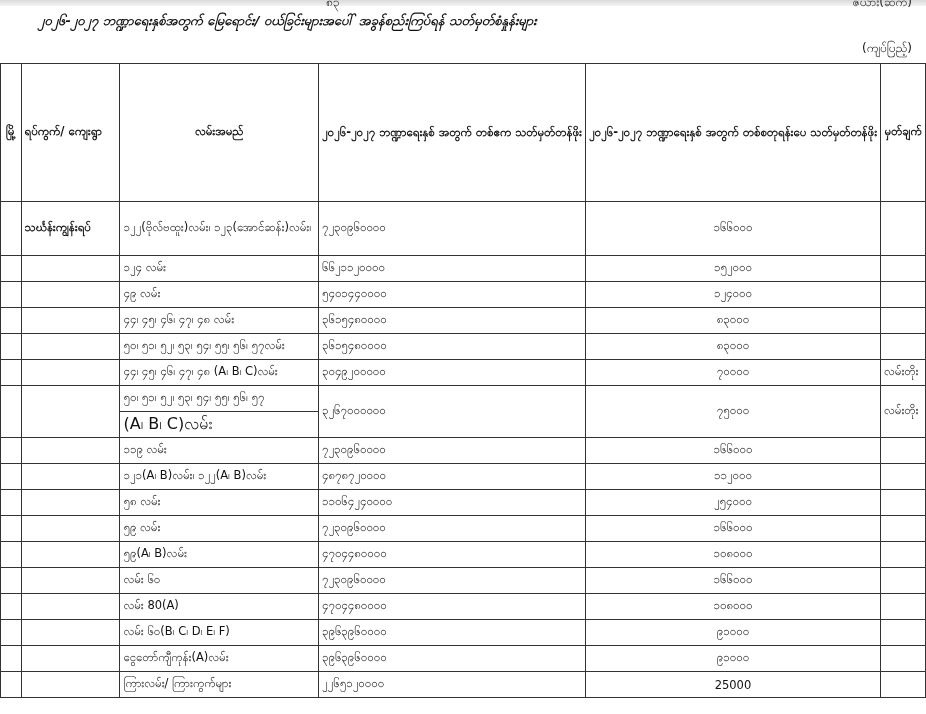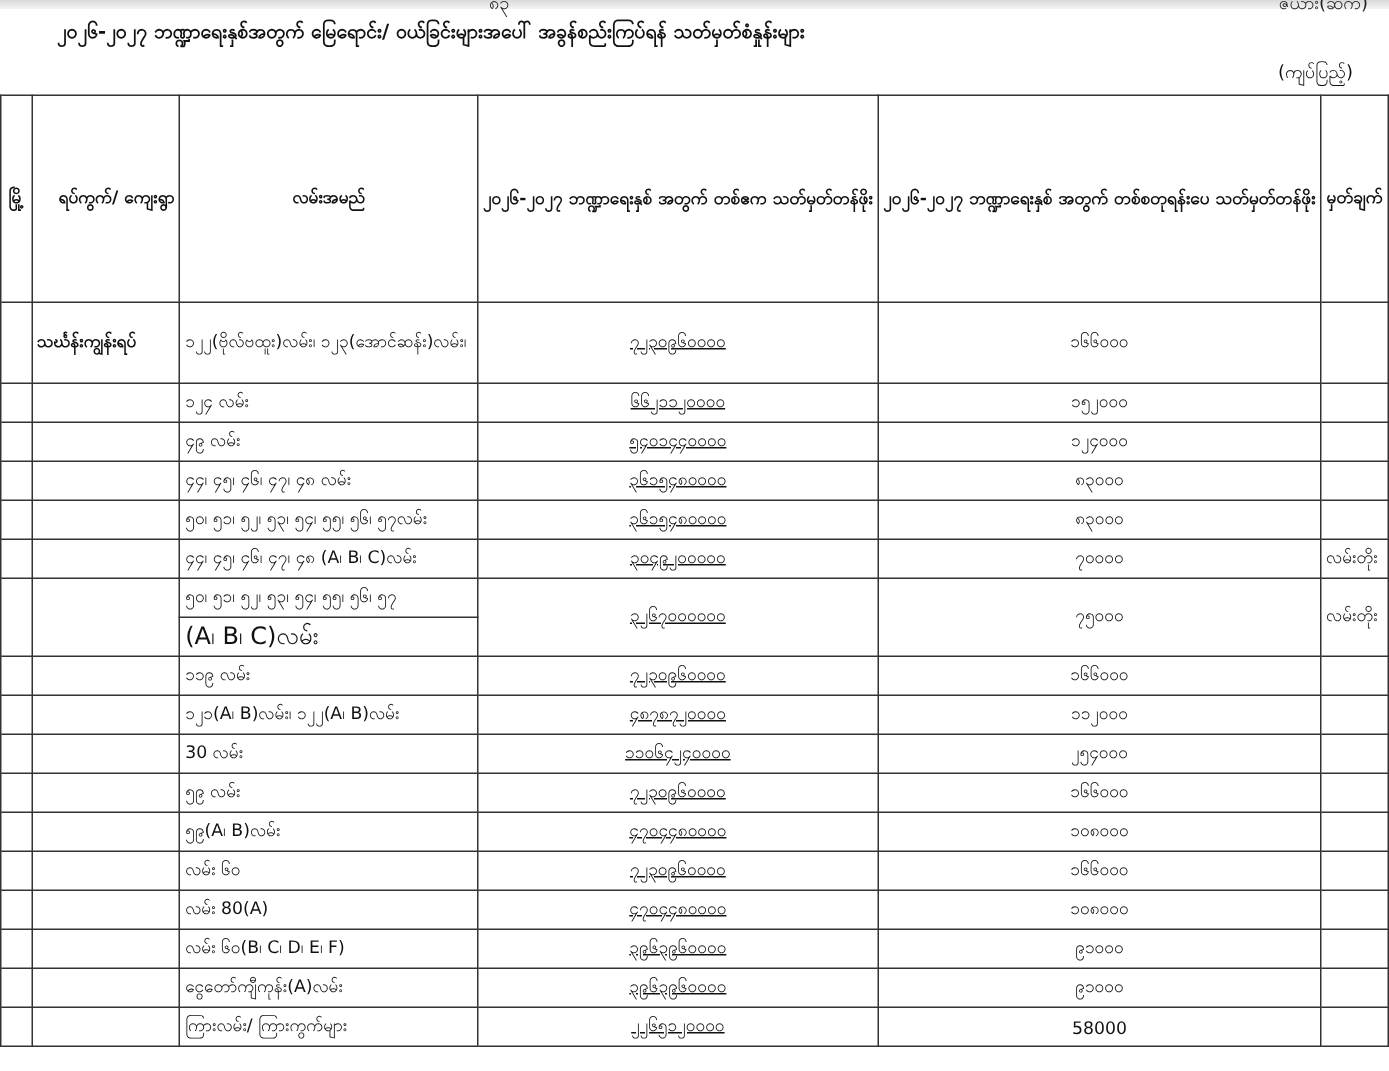--- a/index.html
+++ b/index.html
@@ -13,37 +13,38 @@
     background:linear-gradient(#d9d9d9,#f4f4f4);
   }
   .top-frag {
     position:absolute; top:-6px; font-size:12px; color:#222;
   }
   .top-frag.left { left:326px; }
   .top-frag.right { right:14px; }
   .title {
     position:absolute; left:38px; top:12px; font-size:13px; font-weight:bold;
     white-space:nowrap;
+    font-style:italic;
   }
   .unit {
-    position:absolute; right:24px; top:40px; font-size:12px;
+    position:absolute; right:14px; top:40px; font-size:12px;
   }
   table.grid {
     position:absolute; left:0; top:63px;
     border-collapse:collapse; table-layout:fixed;
     font-size:11.5px;
   }
   table.grid td, table.grid th {
     border:1.5px solid #333; padding:0 3px; vertical-align:middle;
     overflow:hidden; white-space:nowrap;
   }
   table.grid th { font-weight:bold; font-size:11.5px; }
   th.wrap { white-space:normal; text-align:left; line-height:23px; }
   .c0 { width:2px; padding:0 !important; border-left:none !important; }
-  .num { text-align:center;text-decoration:underline; }
+  .num { text-align:left; }
   .ctr { text-align:center; }
   .bold { font-weight:bold; }
   td.top { vertical-align:top; padding-top:4px; }
   tr.r { height:26px;margin-left:28px; }
   tr.rt { height:54px;padding-left:47px; }
   tr.rh { height:138px; }
 </style>
 </head>
 <body>
 
@@ -61,21 +62,21 @@
     <col style="width:320px">
     <col style="width:259px">
     <col style="width:106px">
     <col style="width:101px">
     <col style="width:54px">
   </colgroup>
   <thead>
     <tr class="rh">
       <th class="c0"></th>
       <th class="ctr">မြို့</th>
-      <th style="text-align:right">ရပ်ကွက်/ ကျေးရွာ</th>
+      <th style="text-align:left">ရပ်ကွက်/ ကျေးရွာ</th>
       <th class="ctr">လမ်းအမည်</th>
       <th class="wrap">၂၀၂၆-၂၀၂၇ ဘဏ္ဍာရေးနှစ် အတွက် တစ်ဧက သတ်မှတ်တန်ဖိုး</th>
       <th class="wrap">၂၀၂၆-၂၀၂၇ ဘဏ္ဍာရေးနှစ် အတွက် တစ်စတုရန်းပေ သတ်မှတ်တန်ဖိုး</th>
       <th class="ctr">မှတ်ချက်</th>
     </tr>
   </thead>
   <tbody>
     <tr class="rt">
       <td class="c0"></td>
       <td></td>
@@ -157,21 +158,21 @@
         <td></td>
       <td>၁၂၁(A၊ B)လမ်း၊ ၁၂၂(A၊ B)လမ်း</td>
       <td class="num">၄၈၇၈၇၂၀၀၀၀</td>
       <td class="ctr">၁၁၂၀၀၀</td>
       <td></td>
     </tr>
     <tr class="r">
       <td class="c0"></td>
         <td></td>
         <td></td>
-      <td>30 လမ်း</td>
+      <td>၅၈ လမ်း</td>
       <td class="num">၁၁၀၆၄၂၄၀၀၀၀</td>
       <td class="ctr">၂၅၄၀၀၀</td>
       <td></td>
     </tr>
     <tr class="r">
       <td class="c0"></td>
         <td></td>
         <td></td>
       <td>၅၉ လမ်း</td>
       <td class="num">၇၂၃၀၉၆၀၀၀၀</td>
@@ -222,17 +223,17 @@
       <td class="num">၃၉၆၃၉၆၀၀၀၀</td>
       <td class="ctr">၉၁၀၀၀</td>
       <td></td>
     </tr>
     <tr class="r">
       <td class="c0"></td>
         <td></td>
         <td></td>
       <td>ကြားလမ်း/ ကြားကွက်များ</td>
       <td class="num">၂၂၆၅၁၂၀၀၀၀</td>
-      <td class="ctr">58000</td>
+      <td class="ctr">25000</td>
       <td></td>
     </tr>
   </tbody>
 </table>
 
 </body></html>

